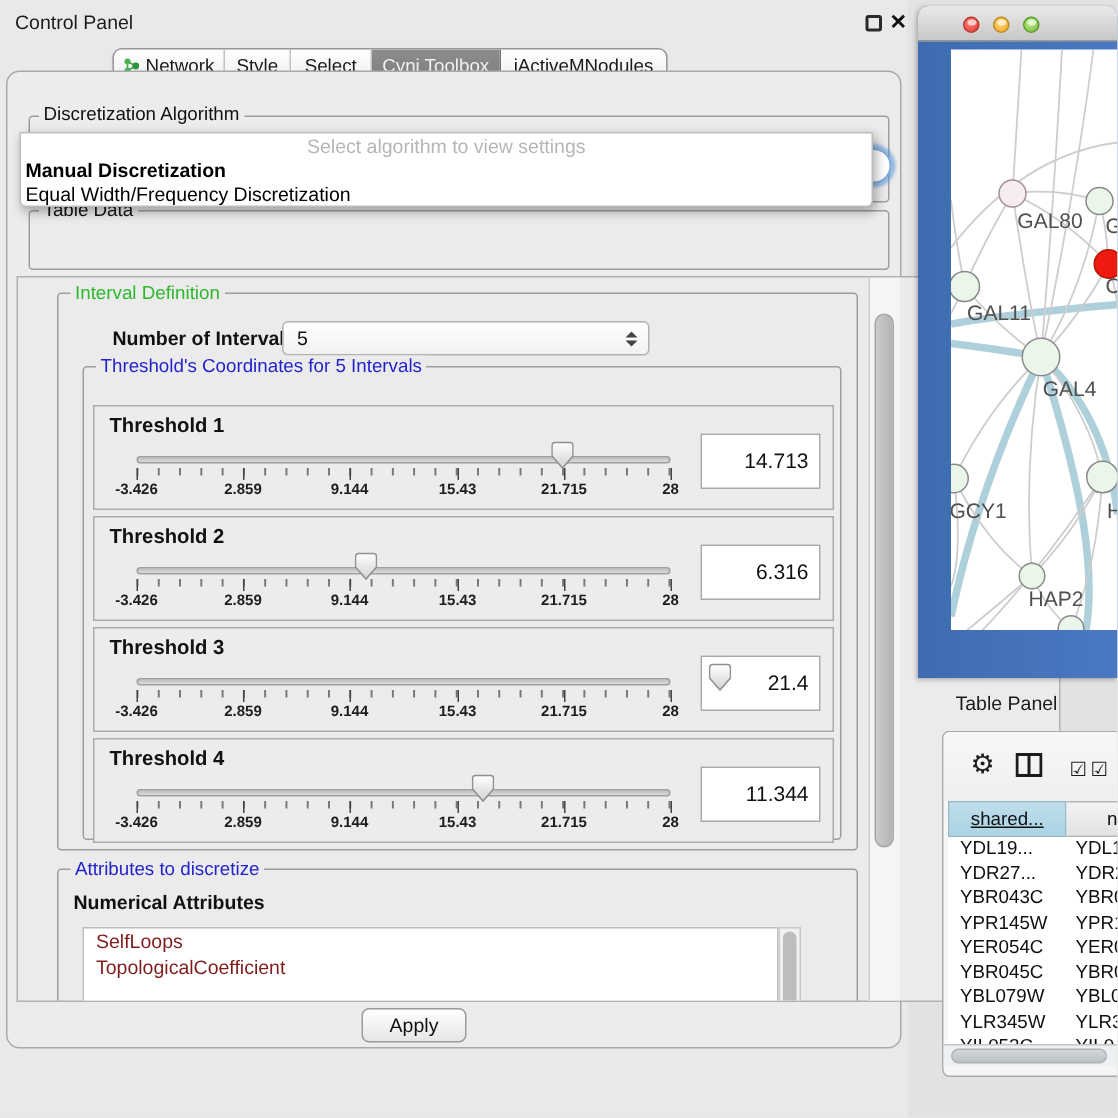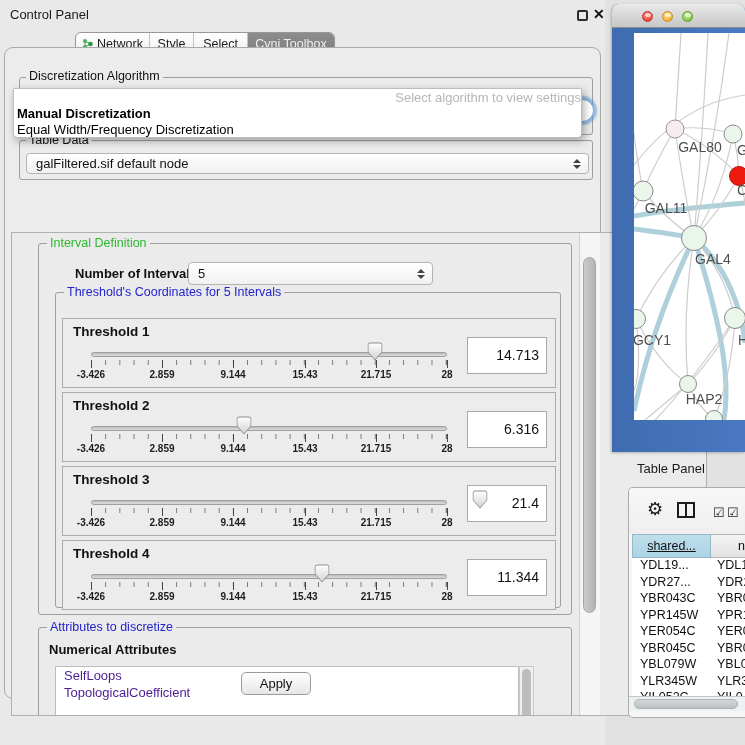--- a/index.html
+++ b/index.html
@@ -38,27 +38,27 @@
   .stepper .up { border-bottom:4px solid #444; }
   .stepper .dn { border-top:4px solid #444; }
 
   
   .combo-focus { position:absolute; left:20px; top:51px; width:569px; height:23px; border-radius:12px; background:#fff;
                  border:1px solid #7aa7d8; box-shadow:0 0 2px 3px rgba(91,154,214,.6); z-index:5; }
 
   
   .popup { position:absolute; left:8px; top:40px; width:569px; height:50px; background:#fff; border:1px solid #bdbdbd;
            border-radius:1px 1px 4px 4px; box-shadow:2px 3px 8px rgba(0,0,0,.33); z-index:30; font-size:13px; }
-  .popup .p0 { height:17px; line-height:17px; text-align:right; color:#b6b6b6; }
+  .popup .p0 { height:17px; line-height:17px; text-align:center; color:#b6b6b6; }
   .popup .p1 { height:16px; line-height:16px; padding-left:3px; font-weight:bold; color:#000; }
   .popup .p2 { height:16px; line-height:16px; padding-left:3px; color:#000; }
 
   
   .scrollpane { position:absolute; left:6px; top:136px; width:696px; height:484px; border:1px solid #b0b0b0;
-                background:#ebebeb; overflow:hidden;margin-top:48px; }
+                background:#ebebeb; overflow:hidden; }
   .vsb { position:absolute; left:567px; top:0; width:21px; height:484px; background:#f5f5f5; border-left:1px solid #cfcfcf; }
   .vsb .thumb { position:absolute; left:3px; top:24px; width:13px; height:356px; border-radius:7px;
                 background:linear-gradient(to right,#cbcbcb,#b3b3b3); border:1px solid #a6a6a6; }
 
   .grp-interval { left:26px; top:10px; width:534px; height:372px; background:transparent; }
   .grp-interval > .grp-label { left:8px; top:-8px; color:var(--label_green); background:#ebebeb; }
   .num-label { position:absolute; left:36px; top:22px; font-size:13px; font-weight:bold; color:#111; }
   .grp-thresh { left:16px; top:48px; width:506px; height:316px; }
   .grp-thresh > .grp-label { left:8px; top:-8px; color:var(--label_blue); background:#ebebeb; }
 
@@ -72,21 +72,21 @@
   .mt { position:absolute; top:41px; width:1px; height:8px; background:#444; }
   .ticklab { position:absolute; top:50px; transform:translateX(-50%); font-size:10px; font-weight:bold; color:#1d1d1d; white-space:nowrap; }
   .handle { position:absolute; top:23px; transform:translateX(-50%); width:15px; height:19px; z-index:2; }
   .valbox { position:absolute; left:404px; top:18px; width:80px; height:37px; background:#fff; border:1px solid #a9a9a9;
             font-size:14px; color:#111; text-align:right; line-height:35px; padding-right:7px; }
 
   .grp-attr { left:26px; top:394px; width:534px; height:108px; }
   .grp-attr > .grp-label { left:8px; top:-8px; color:var(--label_blue); background:#ebebeb; }
   .attr-sub { position:absolute; left:10px; top:14px; font-size:13px; font-weight:bold; color:#111; }
   .attr-list { position:absolute; left:16px; top:38px; width:464px; height:80px; background:#fff; border:1px solid #bdbdbd; overflow:hidden; }
-  .attr-list div { font-size:13px; line-height:17px; padding-left:8px; color:#4c1d95; }
+  .attr-list div { font-size:13px; line-height:17px; padding-left:8px; color:#7f1d1d; }
   .lsb { position:absolute; left:480px; top:38px; width:15px; height:80px; background:#f0f0f0; border:1px solid #c8c8c8; }
   .lsb .thumb { position:absolute; left:2px; top:2px; width:9px; height:58px; border-radius:5px; background:#bdbdbd; }
 
   .apply { position:absolute; left:236px; top:624px; width:70px; height:23px; border:1px solid #9b9b9b; border-radius:5px;
            background:linear-gradient(#ffffff,#e6e6e6); font-size:13px; color:#111; display:flex; align-items:center; justify-content:center; }
 
   
   .netwin { position:absolute; left:612px; top:4px; width:133px; height:448px; border-radius:7px 7px 0 0;
             background:linear-gradient(to right,#3f6cb0,#4a78c2); box-shadow:-1px 1px 3px rgba(0,0,0,.25); }
   .net-titlebar { position:absolute; left:0; top:0; width:100%; height:24px; border-radius:7px 7px 0 0;
@@ -160,37 +160,33 @@
       </div>
       <div class="sg" style="width:44px">
           <span>Style</span>
         </div>
       <div class="sg" style="width:54px">
           <span>Select</span>
         </div>
       <div class="sg sel" style="width:86px">
           <span>Cyni Toolbox</span>
         </div>
+      <div class="sg" style="width:110px">
+          <span>jActiveMNodules</span>
+        </div>
     </div>
 
     <div class="panel">
 
       <div class="grp" style="left:14px; top:29px; width:574px; height:58px;"></div>
       <span class="grp-label" style="left:21px; top:21px; color:#111;">Discretization Algorithm</span>
       <div class="combo-focus"></div>
 
       <div class="grp" style="left:14px; top:92px; width:574px; height:40px;"></div>
       <span class="grp-label" style="left:21px; top:85px; color:#111;">Table Data</span>
-      <div class="combo" style="left:21px; top:105px; width:563px; height:21px;">
-        <span>galFiltered.sif default node</span>
-        <span class="stepper">
-            <i class="up"></i>
-            <i class="dn"></i>
-          </span>
-      </div>
 
       <div class="popup">
         <div class="p0">Select algorithm to view settings</div>
         <div class="p1">Manual Discretization</div>
         <div class="p2">Equal Width/Frequency Discretization</div>
       </div>
 
       <div class="scrollpane">
 
         <div class="grp grp-interval">

